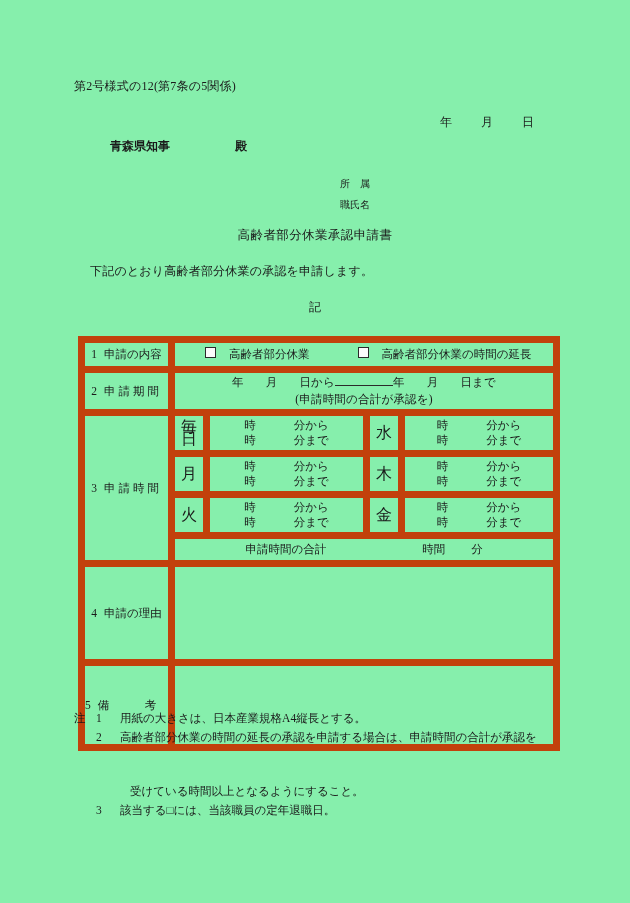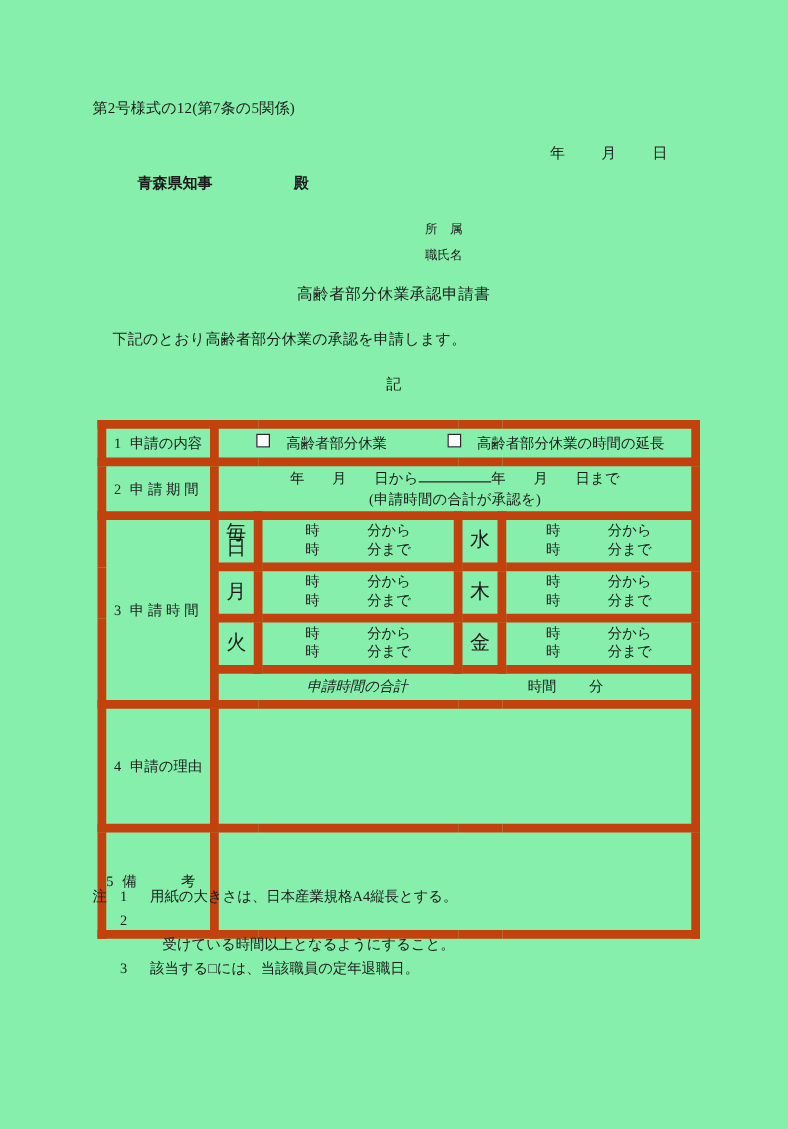--- a/index.html
+++ b/index.html
@@ -162,21 +162,21 @@
   .time-cell .ln { white-space: nowrap; display: block; }
   .time-cell .hh { margin-right: 38px; }
   .trow td { height: 34px; }
   .total-row td { height: 21px; }
   .total-inner {
     display: flex;
     align-items: center;
     justify-content: center;
     white-space: nowrap;
   }
-  .total-inner .tlabel { margin-right: 96px; font-style: italic; }
+  .total-inner .tlabel { margin-right: 96px; }
   .total-inner .thour { margin-right: 26px; }
 
   .r4 td { height: 92px; margin-left: 40px; }
   .r5 td { height: 78px; }
   .blank-cell { }
 
   
   .notes {
     position: absolute;
     left: 74px;
@@ -190,21 +190,21 @@
     display: inline-block;
     width: 22px;
     flex: 0 0 22px;
   }
   .note-num {
     display: inline-block;
     width: 24px;
     flex: 0 0 24px;
   }
   .note-text { display: block; text-align: right; }
-  .note-cont { padding-left: 56px; }
+  .note-cont { padding-left: 56px; margin-top: 35px; }
 </style>
 </head>
 <body>
 
 <div class="page">
 
   <div class="form-no">第2号様式の12(第7条の5関係)</div>
 
   <div class="date-line">
     <span>年</span>
@@ -338,20 +338,21 @@
 
   <div class="notes">
     <div class="note-row">
       <span class="note-head">注</span>
       <span class="note-num">1</span>
       <span class="note-text">用紙の大きさは、日本産業規格A4縦長とする。</span>
     </div>
     <div class="note-row">
       <span class="note-head"></span>
       <span class="note-num">2</span>
+      <span class="note-text">高齢者部分休業の時間の延長の承認を申請する場合は、申請時間の合計が承認を</span>
     </div>
     <div class="note-cont">受けている時間以上となるようにすること。</div>
     <div class="note-row">
       <span class="note-head"></span>
       <span class="note-num">3</span>
       <span class="note-text">該当する□には、当該職員の定年退職日。</span>
     </div>
   </div>
 
 </div>

